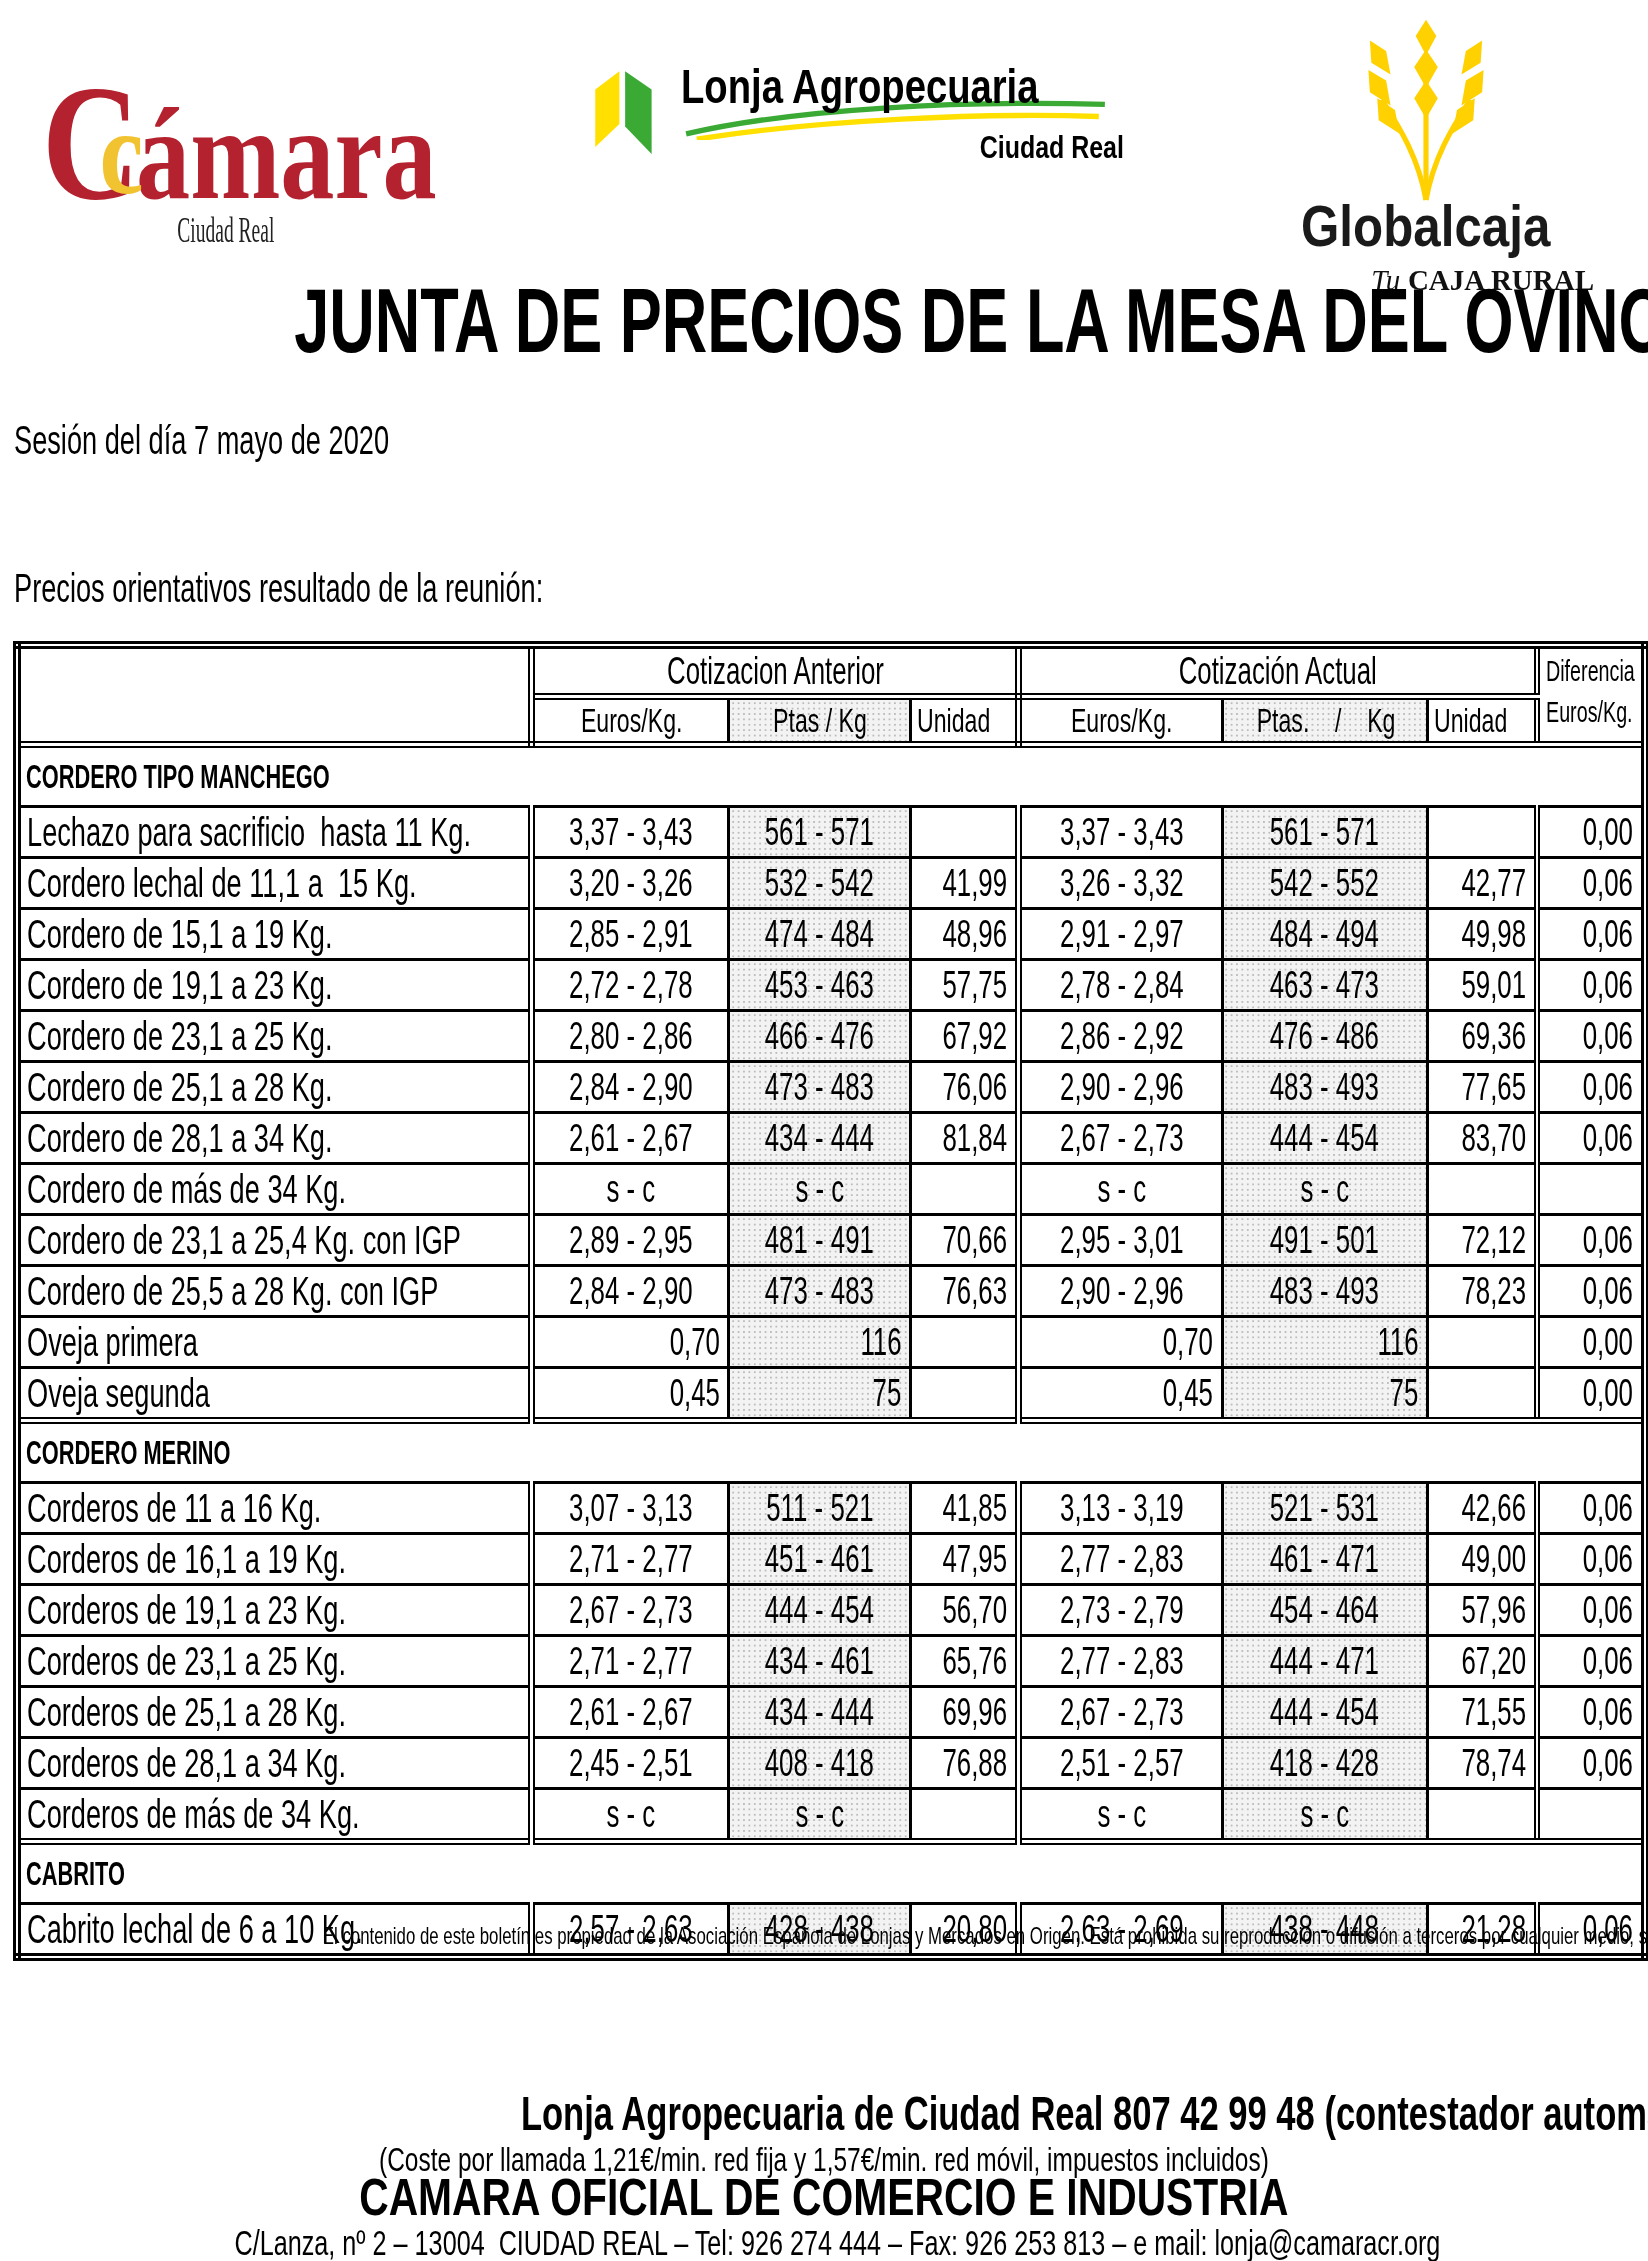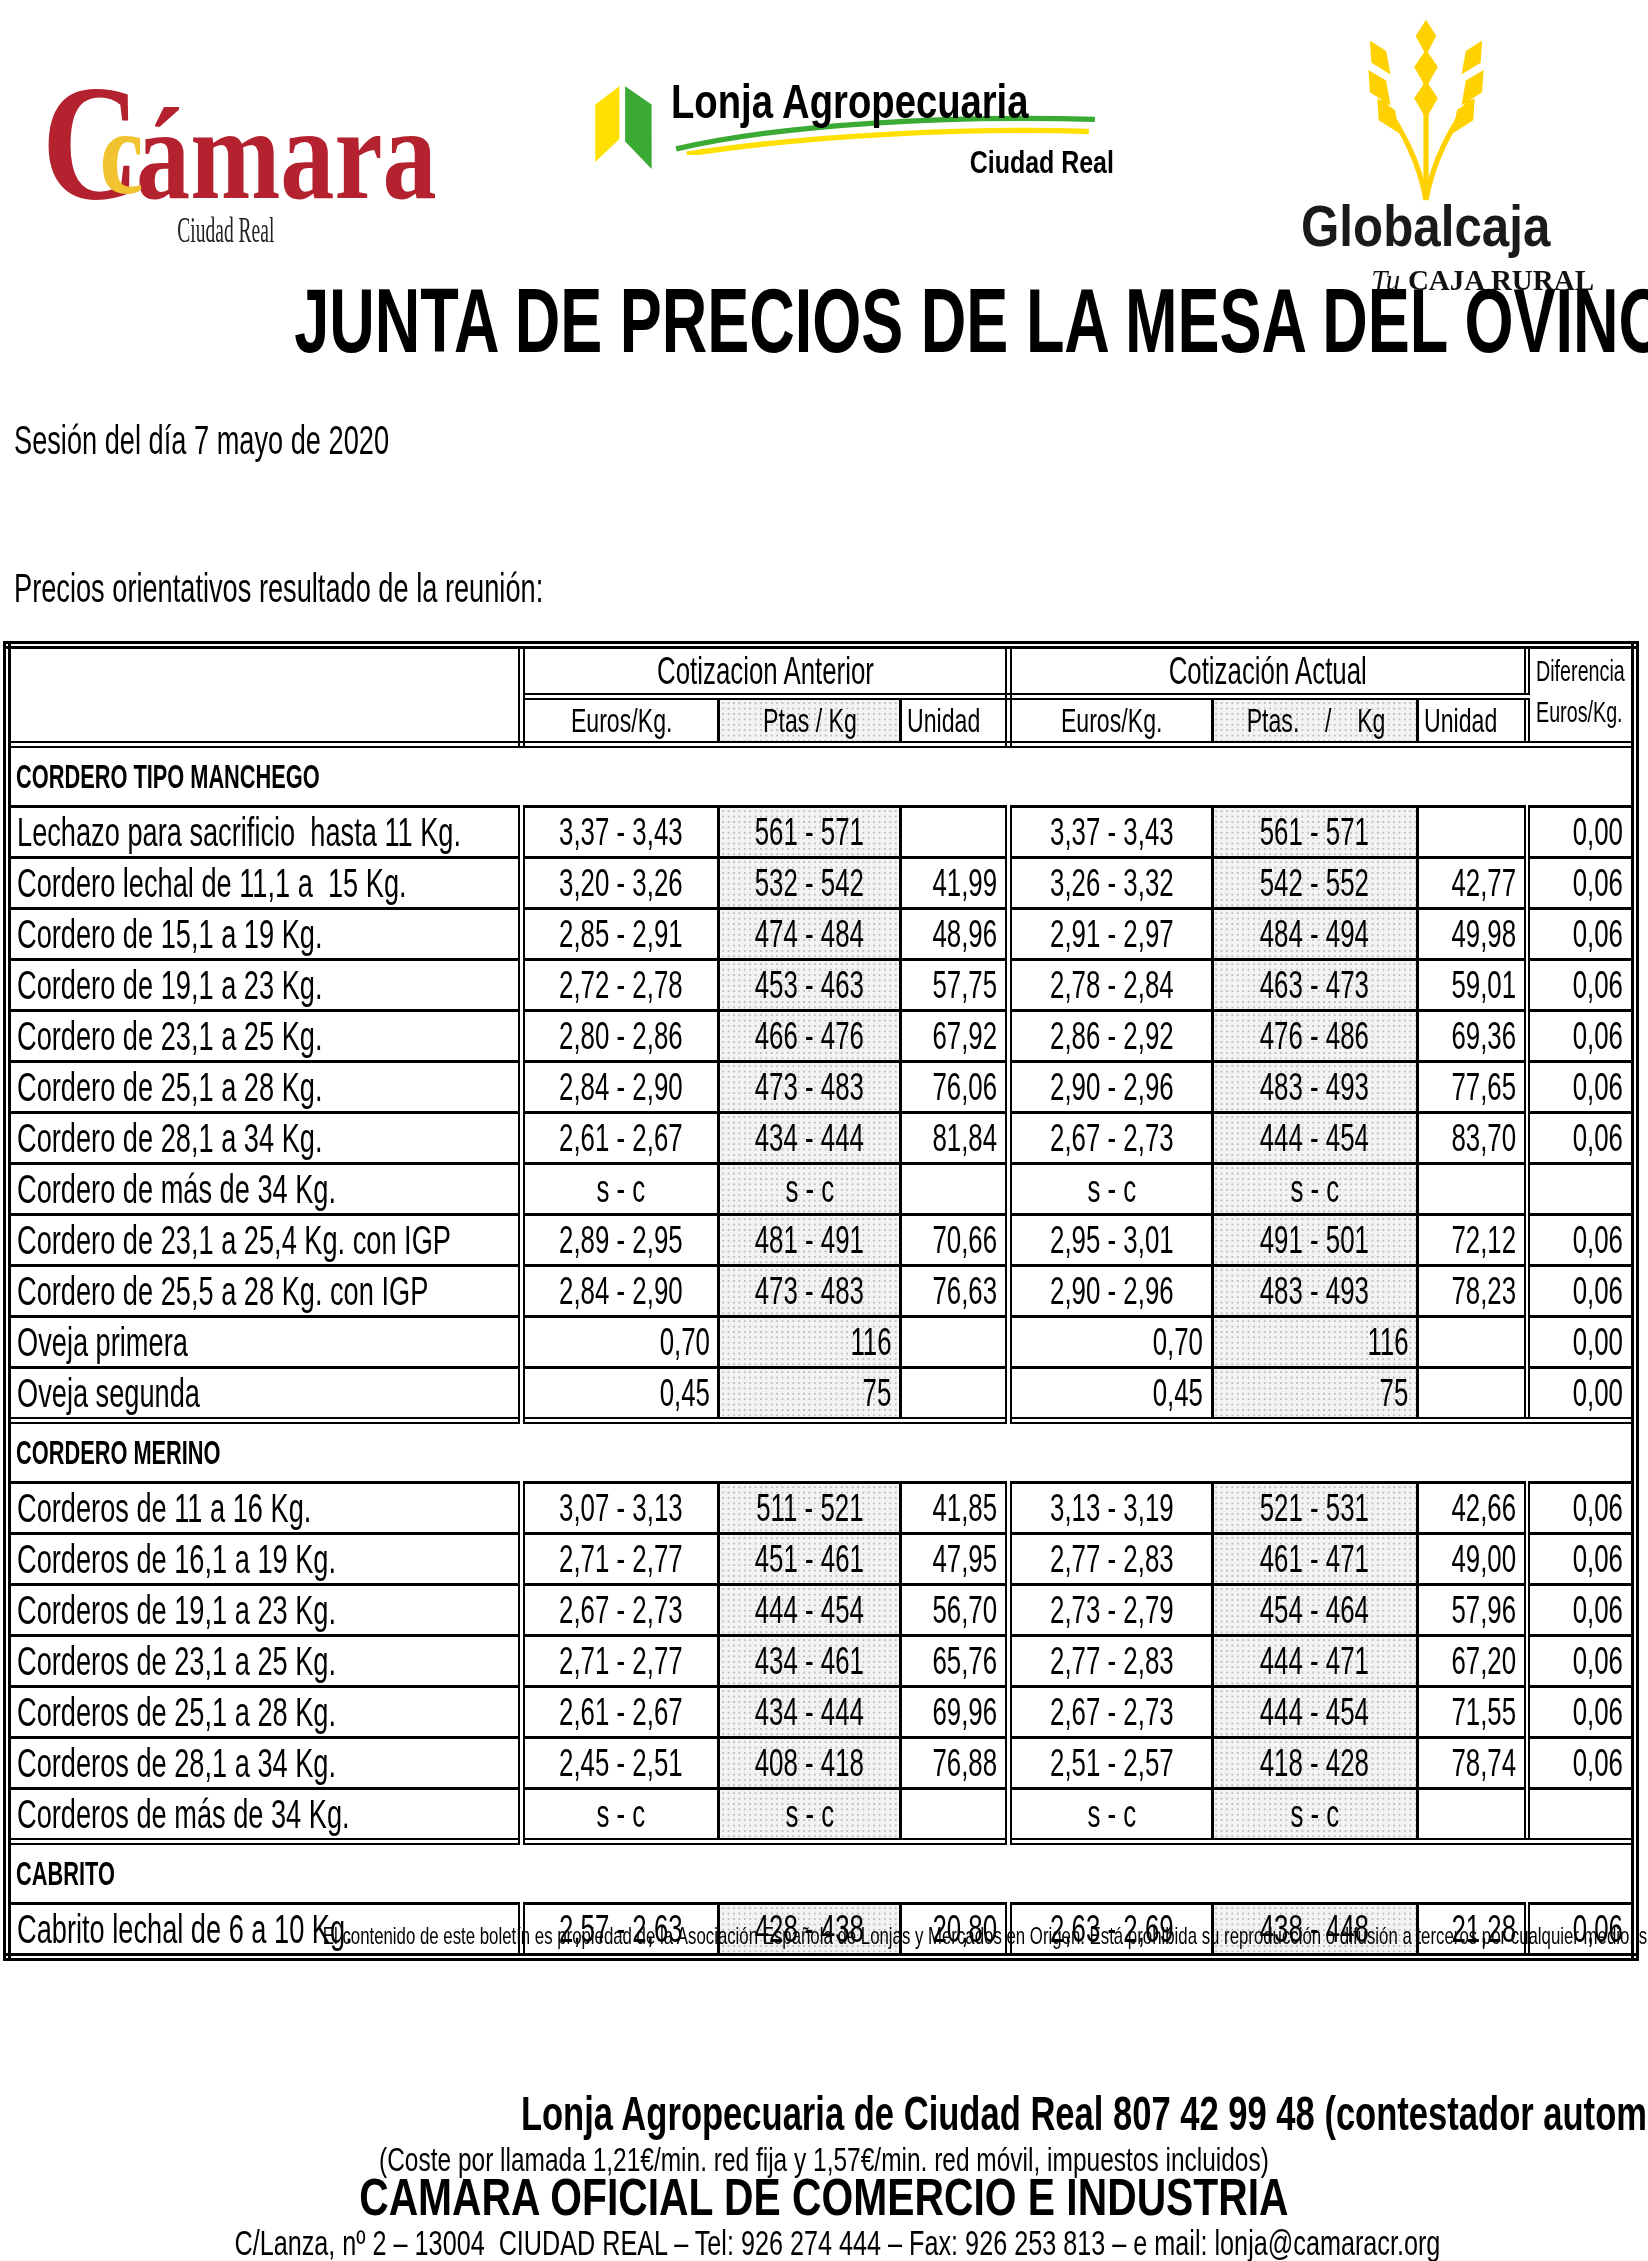--- a/index.html
+++ b/index.html
@@ -13,21 +13,21 @@
   .a-right .tx,.txr{transform-origin:100% 50%;}
 
   
   .camara{position:absolute;left:42px;top:60px;transform:scaleX(0.82);transform-origin:0 0;}
   .camara-line{display:flex;align-items:baseline;font-family:"Liberation Serif",serif;font-weight:bold;color:var(--camara-red);line-height:1;}
   .c-big{font-size:165px;}
   .c-small{font-size:121px;color:var(--camara-yellow);margin-left:-49px;position:relative;top:-4.6px;}
   .c-rest{font-size:132px;margin-left:-9.2px;}
   .camara-sub{font-family:"Liberation Serif",serif;font-size:35px;color:#222;margin:-14px 0 0 165px;}
 
-  .lonja{position:absolute;left:594px;top:77px;display:flex;gap:17px;}
+  .lonja{position:absolute;left:594px;top:62px;display:flex;gap:27px;}
   .lonja-name{font-size:49px;font-weight:bold;line-height:1;}
   .lonja-name .tx{transform:scaleX(0.78);}
   .lonja-swoosh{display:block;margin-top:-15.3px;}
   .lonja-sub{text-align:right;font-size:32px;font-weight:bold;margin-top:-10.7px;padding-right:15.3px;}
   .lonja-sub .tx{transform:scaleX(0.78);transform-origin:100% 50%;}
 
   .globalcaja{position:absolute;left:1257px;top:10.7px;width:337px;text-align:center;}
   .gc-name{font-size:58px;font-weight:bold;color:#1a1a1a;margin-top:-6.1px;line-height:1;}
   .gc-name .tx{transform:scaleX(0.85);transform-origin:50% 50%;}
   .gc-tag{margin-top:9.2px;font-family:"Liberation Serif",serif;font-size:29px;color:#111;text-align:right;}
@@ -42,21 +42,21 @@
   .sw-y{stroke:var(--lonja-yellow);stroke-width:7;fill:none;}
 
   
   .title{position:absolute;top:276px;left:0;right:0;text-align:center;font-weight:bold;font-size:90px;line-height:1;}
   .title .tx{transform:scaleX(0.70);transform-origin:50% 50%;}
   .session{position:absolute;left:14px;top:418px;font-size:40px;}
   .intro{position:absolute;left:14px;top:566px;font-size:40px;}
 
   
   table.price{
-    position:absolute;left:3px;top:641px;width:1636px;
+    position:absolute;left:13px;top:641px;width:1636px;
     border-collapse:collapse;table-layout:fixed;
     font-size:38px;
   }
   table.price{border:8.4px double #000;}
   .price th,.price td{border:3.1px solid #000;overflow:hidden;vertical-align:middle;padding:0;}
   .price thead th{font-weight:normal;}
   .h1 th{height:44px;border-bottom:7px double #000;font-size:38px;}
   .h2 th{height:41px;border-bottom:7px double #000;font-size:34px;}
   th.blank{border-right:7px double #000;border-bottom:7px double #000;}
   th.grpsep{border-right:7px double #000;}

